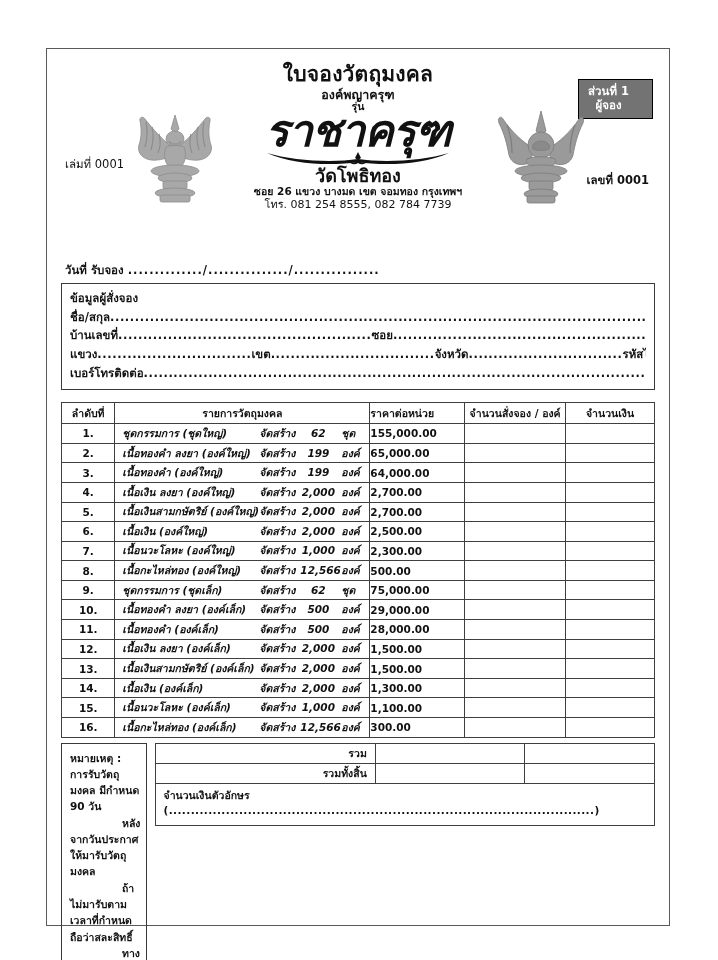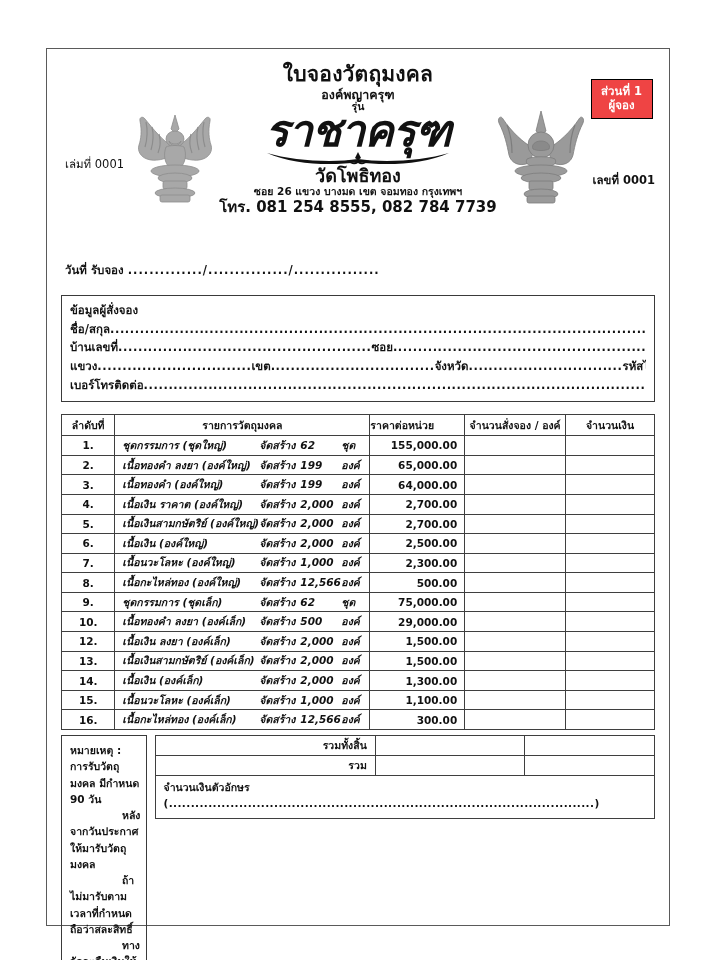--- a/index.html
+++ b/index.html
@@ -75,78 +75,78 @@
     font-weight: bold;
     line-height: 1.1;
     margin-top: -1px;
   }
   .temple-addr {
     font-size: 10.5px;
     font-weight: bold;
     line-height: 1.25;
   }
   .temple-phone {
-    font-size: 15px;
-    font-weight: bold;
+    font-size: 11px;
+    font-weight: normal;
     line-height: 1.25;
   }
 
   
   .garuda {
     position: absolute;
     width: 112px;
     height: 104px;
   }
   .garuda.left  { left: 58px;  top: 48px; }
   .garuda.right { right: 58px; top: 46px; }
   .garuda svg { display: block; width: 100%; height: 100%; }
 
   
   .part-badge {
     position: absolute;
     right: 2px;
     top: 20px;
-    background: #ef4444;
+    background: #737373;
     color: #ffffff;
     font-size: 11.5px;
     font-weight: bold;
     text-align: center;
     line-height: 1.25;
-    padding: 4px 10px 5px 9px;
+    padding: 4px 23px 5px 9px;
     border: 1px solid #000;
   }
 
   .vol-no {
     position: absolute;
     left: 4px;
     top: 96px;
     font-size: 11.5px;
     font-weight: normal;
   }
   .serial-no {
     position: absolute;
-    right: 0;
+    right: 6px;
     top: 112px;
     font-size: 11.5px;
     font-weight: bold;
   }
 
   
   .date-line {
     margin-top: 2px;
     font-size: 11.5px;
     font-weight: bold;
     padding-left: 4px;
     white-space: nowrap;
   }
   .dots-sm { letter-spacing: 1px; }
 
   
   .cust-box {
-    margin-top: 16px;
+    margin-top: 4px;
     border: 1.4px solid #3a3a3a;
     padding: 5px 8px 7px 8px;
     font-size: 11.5px;
     font-weight: bold;
     line-height: 1.62;
   }
   .cust-box .row { white-space: nowrap; overflow: hidden; }
   .dots { letter-spacing: 0.6px; }
 
   
@@ -165,34 +165,34 @@
     box-sizing: border-box;
   }
   .item-table th {
     text-align: center;
     font-size: 10.5px;
     font-weight: bold;
     height: 21px;
   }
   .c-no    { width: 9%;  text-align: center; }
   .c-desc  { width: 43%; }
-  .c-price { width: 16%; text-align: right; padding-right: 7px !important; }
+  .c-price { width: 16%; text-align: left; padding-right: 7px !important; }
   .c-qty   { width: 17%; }
   .c-amt   { width: 15%; }
 
   .desc-inner {
     display: flex;
     align-items: baseline;
     padding: 0 4px 0 7px;
     white-space: nowrap;
     font-style: italic;
   }
   .d-name  { flex: 1 1 auto; overflow: hidden; }
   .d-make  { flex: 0 0 auto; padding-right: 5px; }
-  .d-count { flex: 0 0 auto; width: 36px; text-align: left; padding-right: 5px; }
+  .d-count { flex: 0 0 auto; width: 36px; text-align: center; padding-right: 5px; }
   .d-unit  { flex: 0 0 auto; width: 24px; text-align: left; }
 
   
   .foot-zone {
     display: flex;
     align-items: flex-start;
     margin-top: 5px;
   }
   .note-box {
     width: 301px;
@@ -401,21 +401,21 @@
             </div>
           </td>
           <td class="c-price">64,000.00</td>
           <td class="c-qty"></td>
           <td class="c-amt"></td>
         </tr>
         <tr>
           <td class="c-no">4.</td>
           <td class="c-desc">
             <div class="desc-inner">
-              <span class="d-name">เนื้อเงิน ราคาต (องค์ใหญ่)</span>
+              <span class="d-name">เนื้อเงิน ลงยา (องค์ใหญ่)</span>
               <span class="d-make">จัดสร้าง</span>
               <span class="d-count">2,000</span>
               <span class="d-unit">องค์</span>
             </div>
           </td>
           <td class="c-price">2,700.00</td>
           <td class="c-qty"></td>
           <td class="c-amt"></td>
         </tr>
         <tr>
@@ -492,20 +492,34 @@
           <td class="c-no">10.</td>
           <td class="c-desc">
             <div class="desc-inner">
               <span class="d-name">เนื้อทองคำ ลงยา (องค์เล็ก)</span>
               <span class="d-make">จัดสร้าง</span>
               <span class="d-count">500</span>
               <span class="d-unit">องค์</span>
             </div>
           </td>
           <td class="c-price">29,000.00</td>
+          <td class="c-qty"></td>
+          <td class="c-amt"></td>
+        </tr>
+        <tr>
+          <td class="c-no">11.</td>
+          <td class="c-desc">
+            <div class="desc-inner">
+              <span class="d-name">เนื้อทองคำ (องค์เล็ก)</span>
+              <span class="d-make">จัดสร้าง</span>
+              <span class="d-count">500</span>
+              <span class="d-unit">องค์</span>
+            </div>
+          </td>
+          <td class="c-price">28,000.00</td>
           <td class="c-qty"></td>
           <td class="c-amt"></td>
         </tr>
         <tr>
           <td class="c-no">12.</td>
           <td class="c-desc">
             <div class="desc-inner">
               <span class="d-name">เนื้อเงิน ลงยา (องค์เล็ก)</span>
               <span class="d-make">จัดสร้าง</span>
               <span class="d-count">2,000</span>
@@ -582,26 +596,26 @@
       <span class="nb-lines">การรับวัตถุมงคล มีกำหนด 90 วัน</span>
       <span class="note-ind">หลังจากวันประกาศให้มารับวัตถุมงคล</span>
       <span class="note-ind">ถ้าไม่มารับตามเวลาที่กำหนด ถือว่าสละสิทธิ์</span>
       <span class="note-ind">ทางวัดจะคืนเงินให้ตามใบจอง</span>
     </div>
 
     <div class="totals-wrap">
       <table class="totals-table">
         <tbody>
           <tr>
-            <td class="t-label">รวมทั้งสิ้น</td>
+            <td class="t-label">รวม</td>
             <td class="t-qty"></td>
             <td class="t-amt"></td>
           </tr>
           <tr>
-            <td class="t-label">รวม</td>
+            <td class="t-label">รวมทั้งสิ้น</td>
             <td class="t-qty"></td>
             <td class="t-amt"></td>
           </tr>
         </tbody>
       </table>
       <div class="amount-words-cell">
         <div>จำนวนเงินตัวอักษร</div>
         <div class="aw-dots">(.................................................................................................)</div>
       </div>
     </div>

